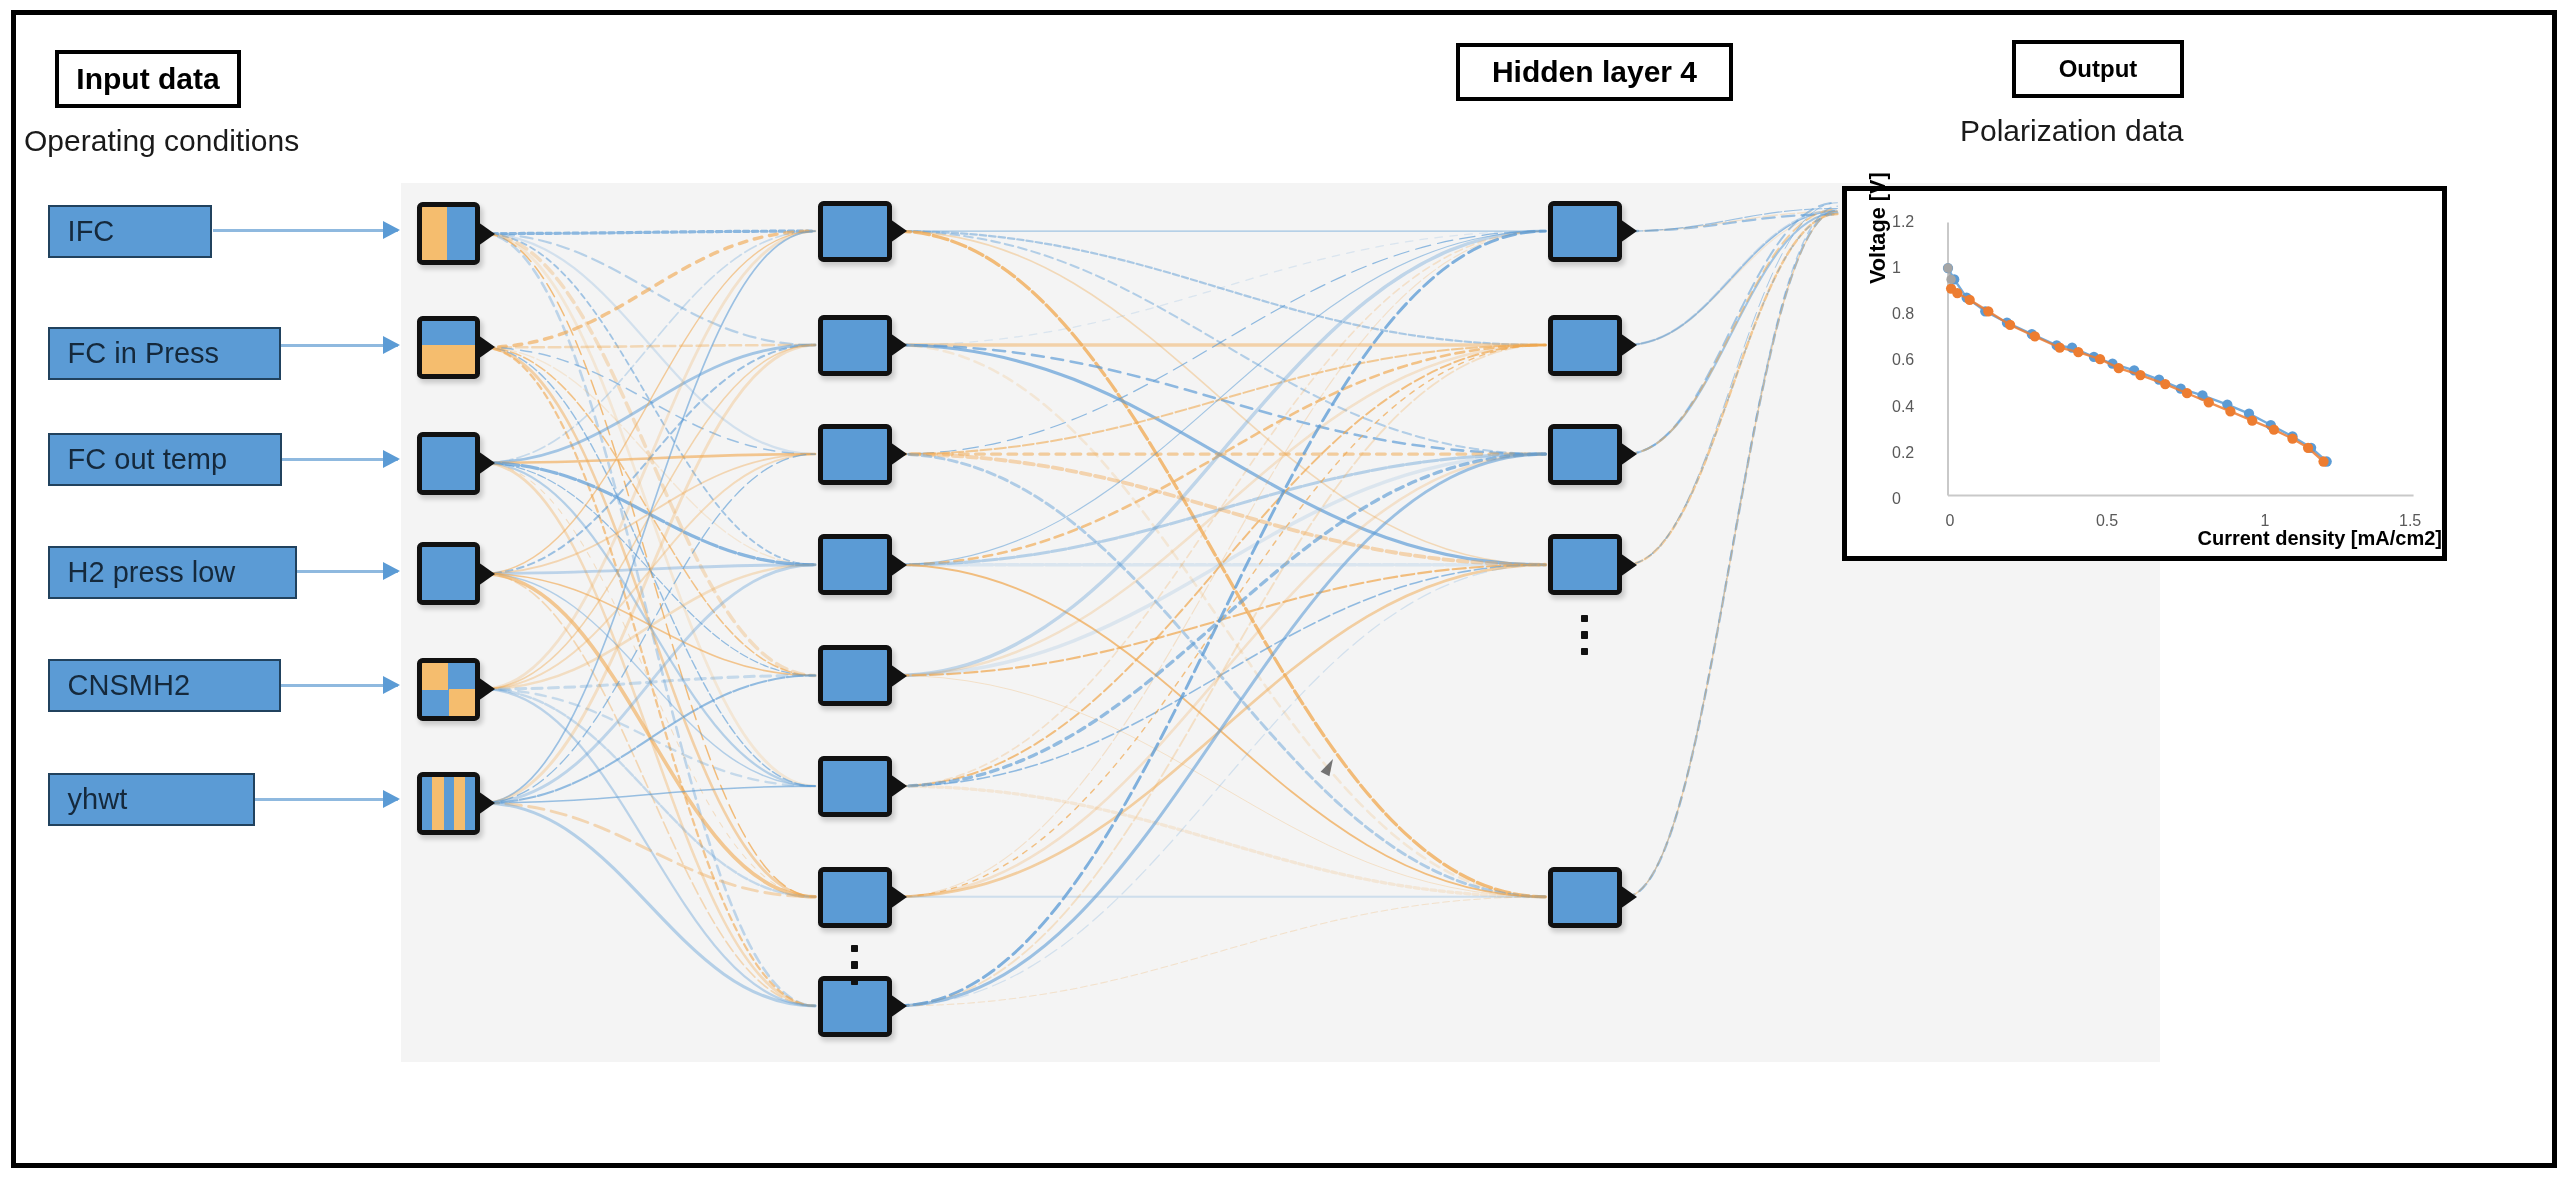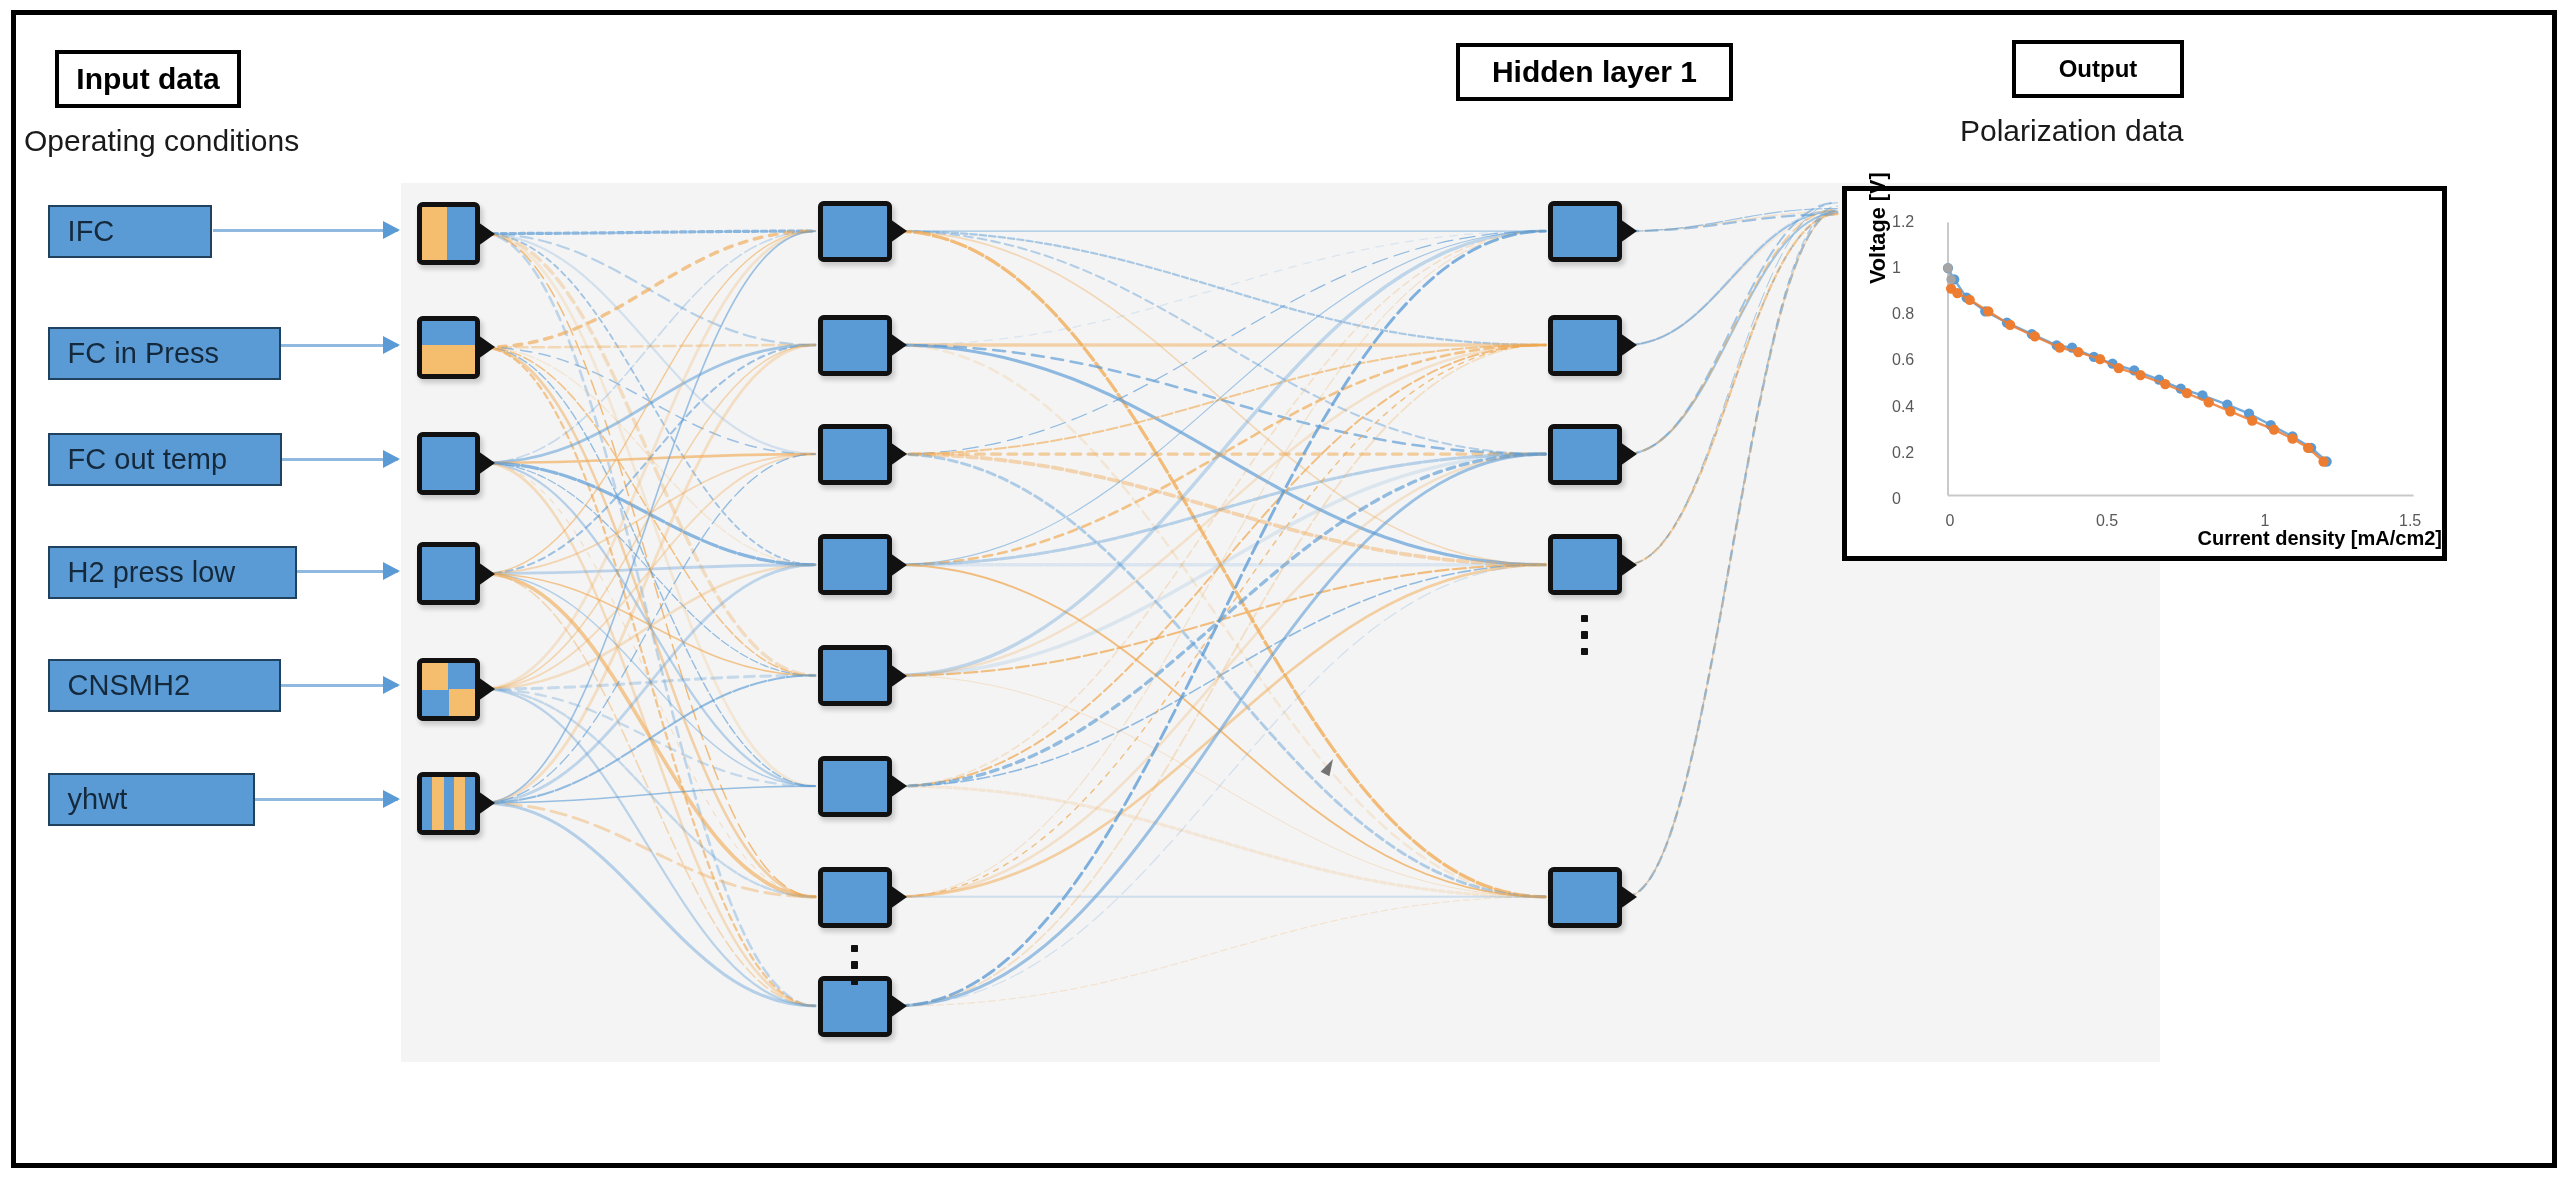--- a/index.html
+++ b/index.html
@@ -221,21 +221,21 @@
   }
 </style>
 </head>
 <body>
 
 <div id="root">
 
   <div id="outer-frame"></div>
 
   <div class="section-header" id="hdr-input">Input data</div>
-  <div class="section-header" id="hdr-hidden-2">Hidden layer 1</div>
+  <div class="section-header" id="hdr-hidden-2">Hidden layer 4</div>
   <div class="section-header" id="hdr-output">Output</div>
 
   <div class="sub-caption" id="cap-operating">Operating conditions</div>
   <div class="sub-caption" id="cap-polar">Polarization data</div>
 
   <div id="input-column">
       <div class="input-box" style="left: 48px; top: 205px; width: 164px; height: 53px;">
         <span>IFC</span>
       </div>
       <div class="in-arrow" style="left: 213px; top: 229px; width: 185px;"></div>

